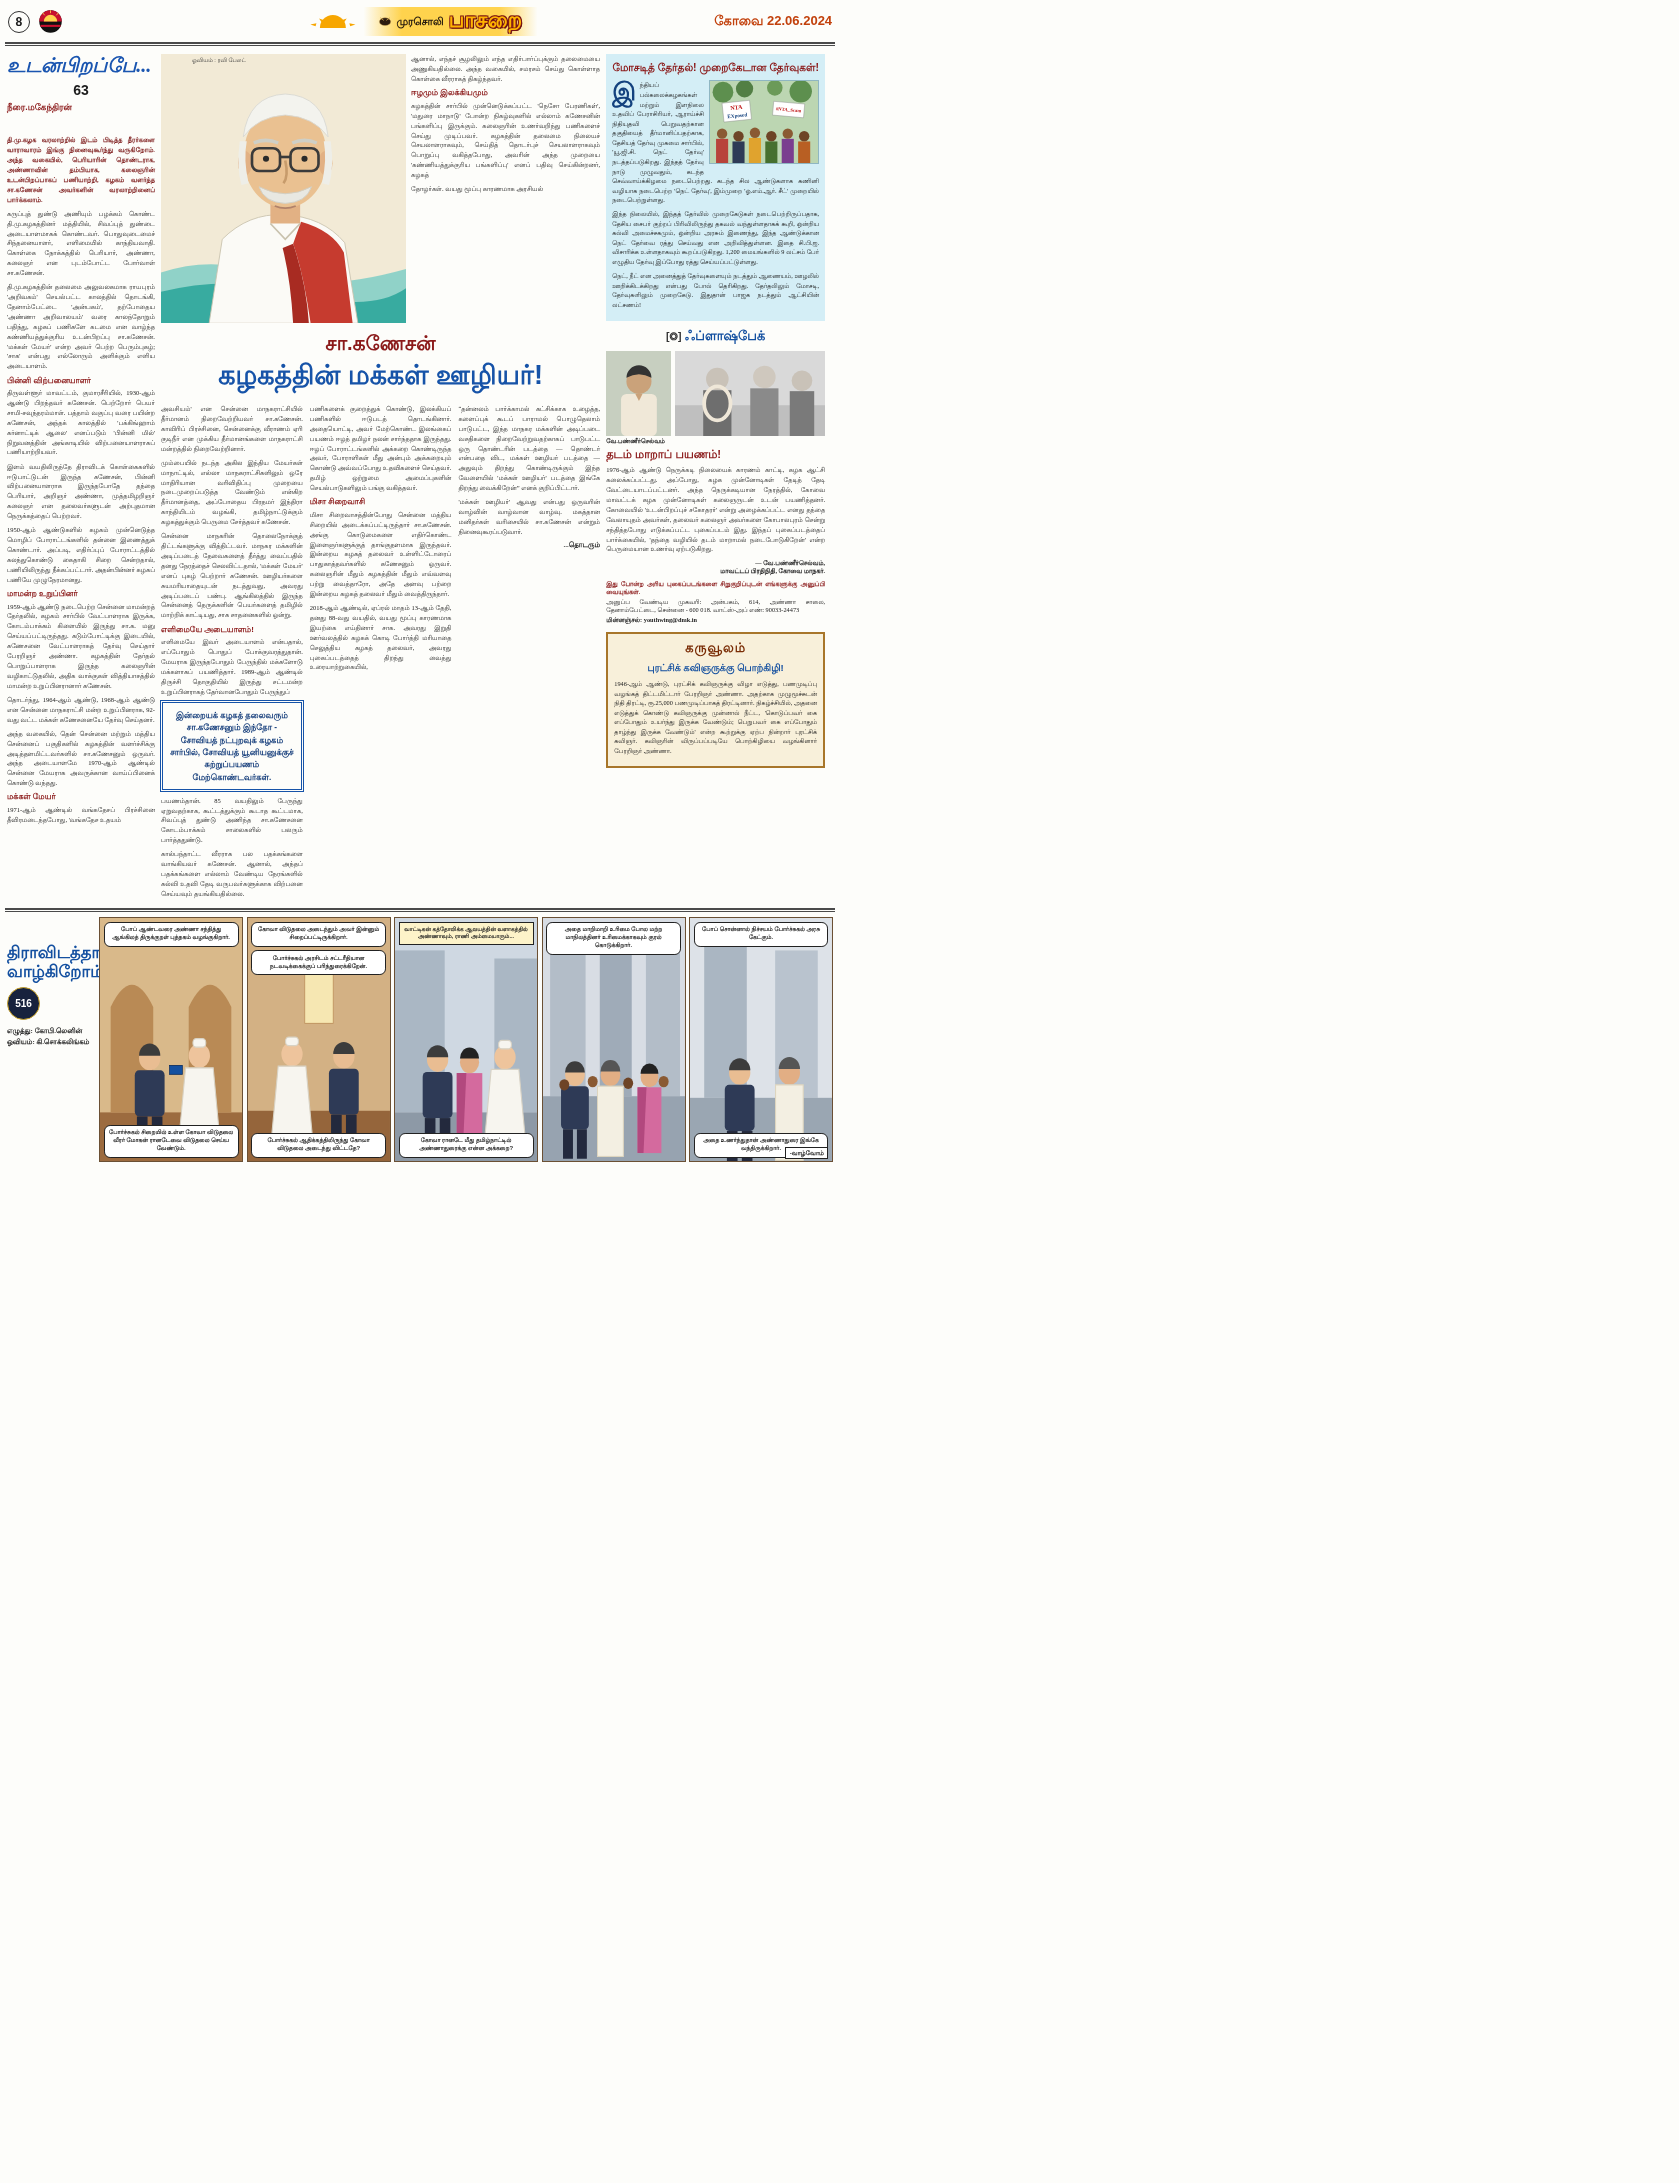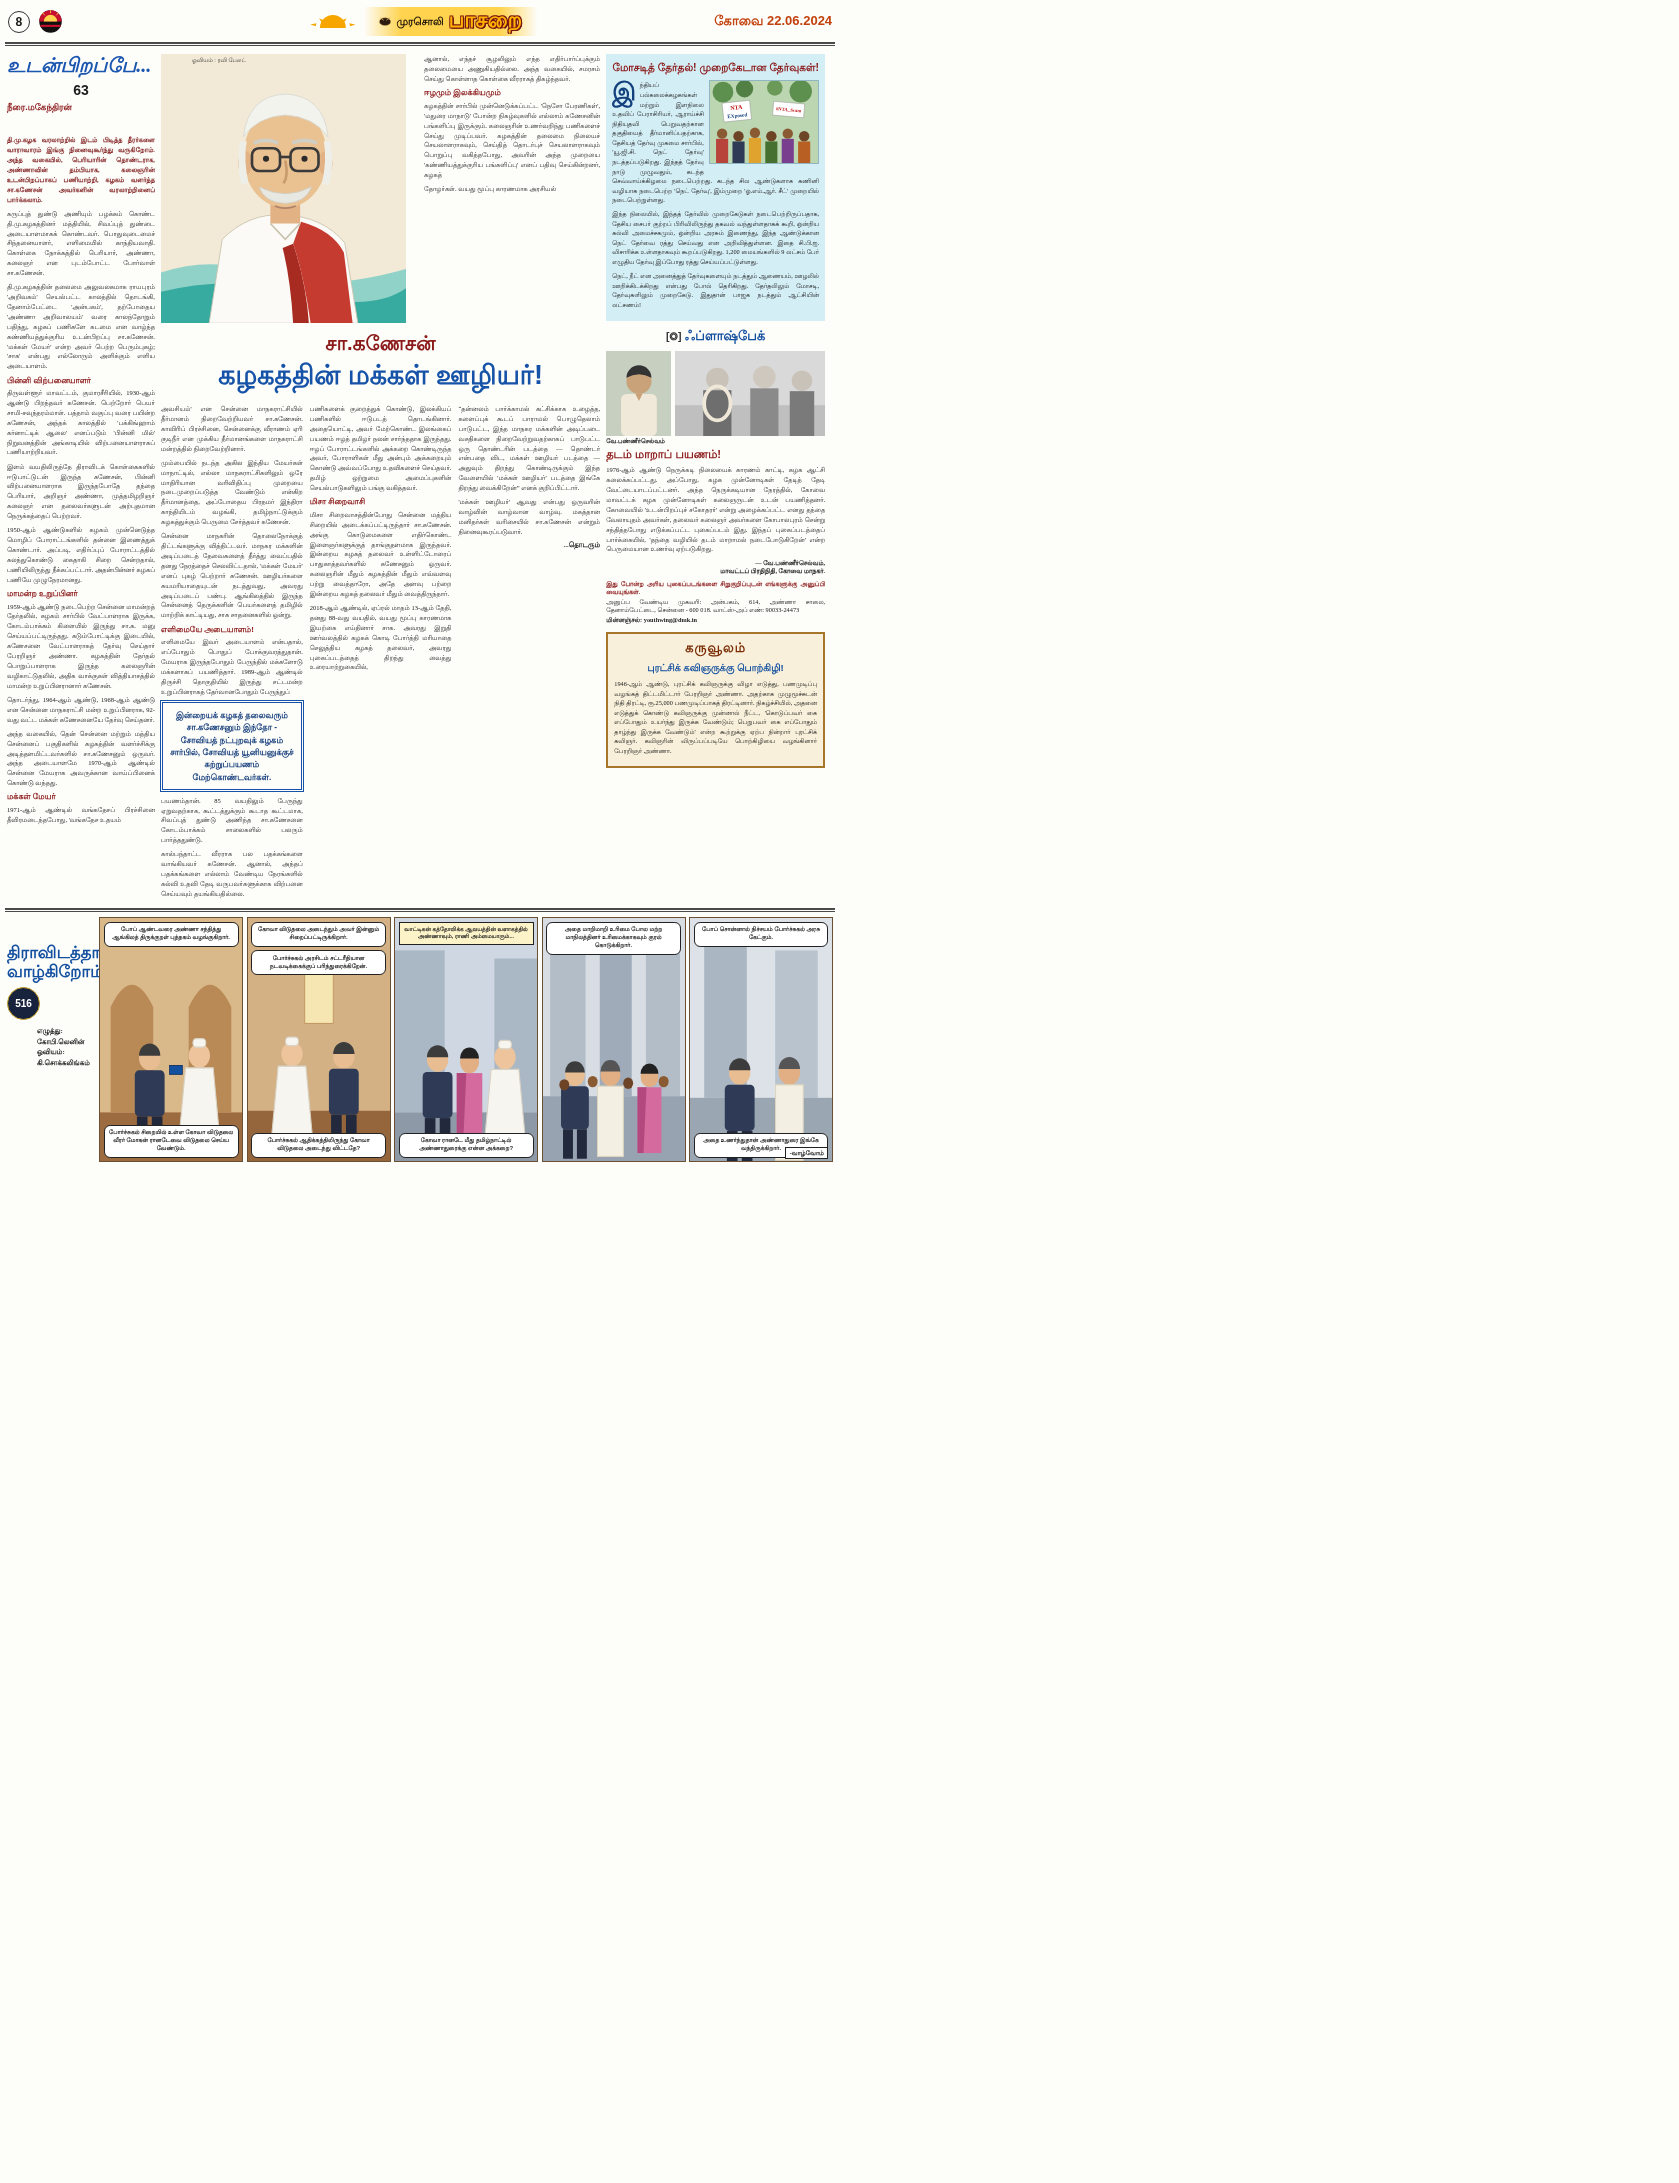--- a/index.html
+++ b/index.html
@@ -35,21 +35,21 @@
   
   .main { display:grid; grid-template-columns:148px 439px 219px; column-gap:6.1px; padding:7.9px 7px 4.4px; align-items:start; }
   .bodytext { font-size:6.5px; line-height:1.52; text-align:justify; margin-bottom:4.4px; }
   .lede { color:#7a1616; font-weight:bold; }
   .subhead { font-size:7.9px; font-weight:bold; color:#8b1a1a; margin:4.4px 0 2.6px; font-family:"Liberation Sans",sans-serif; }
 
   .serial-title { font-size:20px; font-weight:bold; font-style:italic; color:#1a55b0; margin-bottom:1.7px; }
   .serial-episode { font-size:14px; font-weight:bold; text-align:center; margin:2.6px 0 4.4px; font-family:"Liberation Sans",sans-serif; }
   .serial-author { font-size:8.7px; font-weight:bold; color:#8b1a1a; margin-bottom:22px; font-family:"Liberation Sans",sans-serif; }
 
-  .m-top { display:flex; gap:18px; }
+  .m-top { display:flex; gap:5px; }
   .portrait { width:245px; height:269px; background:#f2ead6; position:relative; flex:none; }
   .portrait svg { width:100%; height:100%; display:block; }
   .art-credit { position:absolute; top:2.6px; left:31px; font-size:5.7px; color:#333; font-family:"Liberation Sans",sans-serif; }
   .top-col { flex:1; }
   .headline { text-align:center; padding:8.7px 0 2.6px; }
   .headline-kicker { font-size:20px; font-weight:bold; color:#8b1a1a; font-family:"Liberation Sans",sans-serif; }
   .headline-main { font-size:27px; font-weight:bold; color:#1653a8; margin-top:3.5px; font-family:"Liberation Sans",sans-serif; }
   .m-cols { display:flex; gap:7px; margin-top:7px; }
   .m-col { flex:1; }
   .quotebox {
@@ -90,21 +90,21 @@
   
   .comic { display:flex; gap:5.2px; padding:5.2px 7px 11.4px; }
   .comic-left { width:87px; flex:none; display:flex; flex-direction:column; align-items:flex-start; gap:6.1px; padding-top:26px; }
   .comic-title { font-size:16.6px; font-weight:bold; color:#1450a0; line-height:1.15; font-family:"Liberation Sans",sans-serif; }
   .comic-ep {
     width:33px; height:33px; border-radius:50%; background:#17223d; color:#fff;
     display:flex; align-items:center; justify-content:center;
     font-size:10px; font-weight:bold; font-family:"Liberation Sans",sans-serif;
     border:1.3px solid #c9a227;
   }
-  .comic-credits { font-size:7px; font-weight:bold; line-height:1.5;margin-left:30px; }
+  .comic-credits { font-size:7px; font-weight:bold; line-height:1.5; }
   .panels { flex:1; display:grid; grid-template-columns:repeat(5,1fr); gap:3.5px; }
   .panel { position:relative; height:245px; border:0.9px solid #6b5034; overflow:hidden; display:flex; flex-direction:column; gap:3.5px; padding:3.5px; background:#d9b98a; }
   .panel .scene { position:absolute; inset:0; width:100%; height:100%; z-index:0; }
   .bubble {
     position:relative; z-index:1; background:#fff; border:0.9px solid #222; border-radius:6.1px;
     padding:3.5px 3.9px; font-size:5.9px; font-weight:bold; text-align:center; line-height:1.35;
     font-family:"Liberation Sans",sans-serif;
   }
   .bubble.bottom { margin-top:auto; }
   .caption-box { position:relative; z-index:1; background:#fdf3c9; border:0.9px solid #222; padding:3.1px 3.5px; font-size:5.7px; font-weight:bold; text-align:center; line-height:1.35; font-family:"Liberation Sans",sans-serif; }

